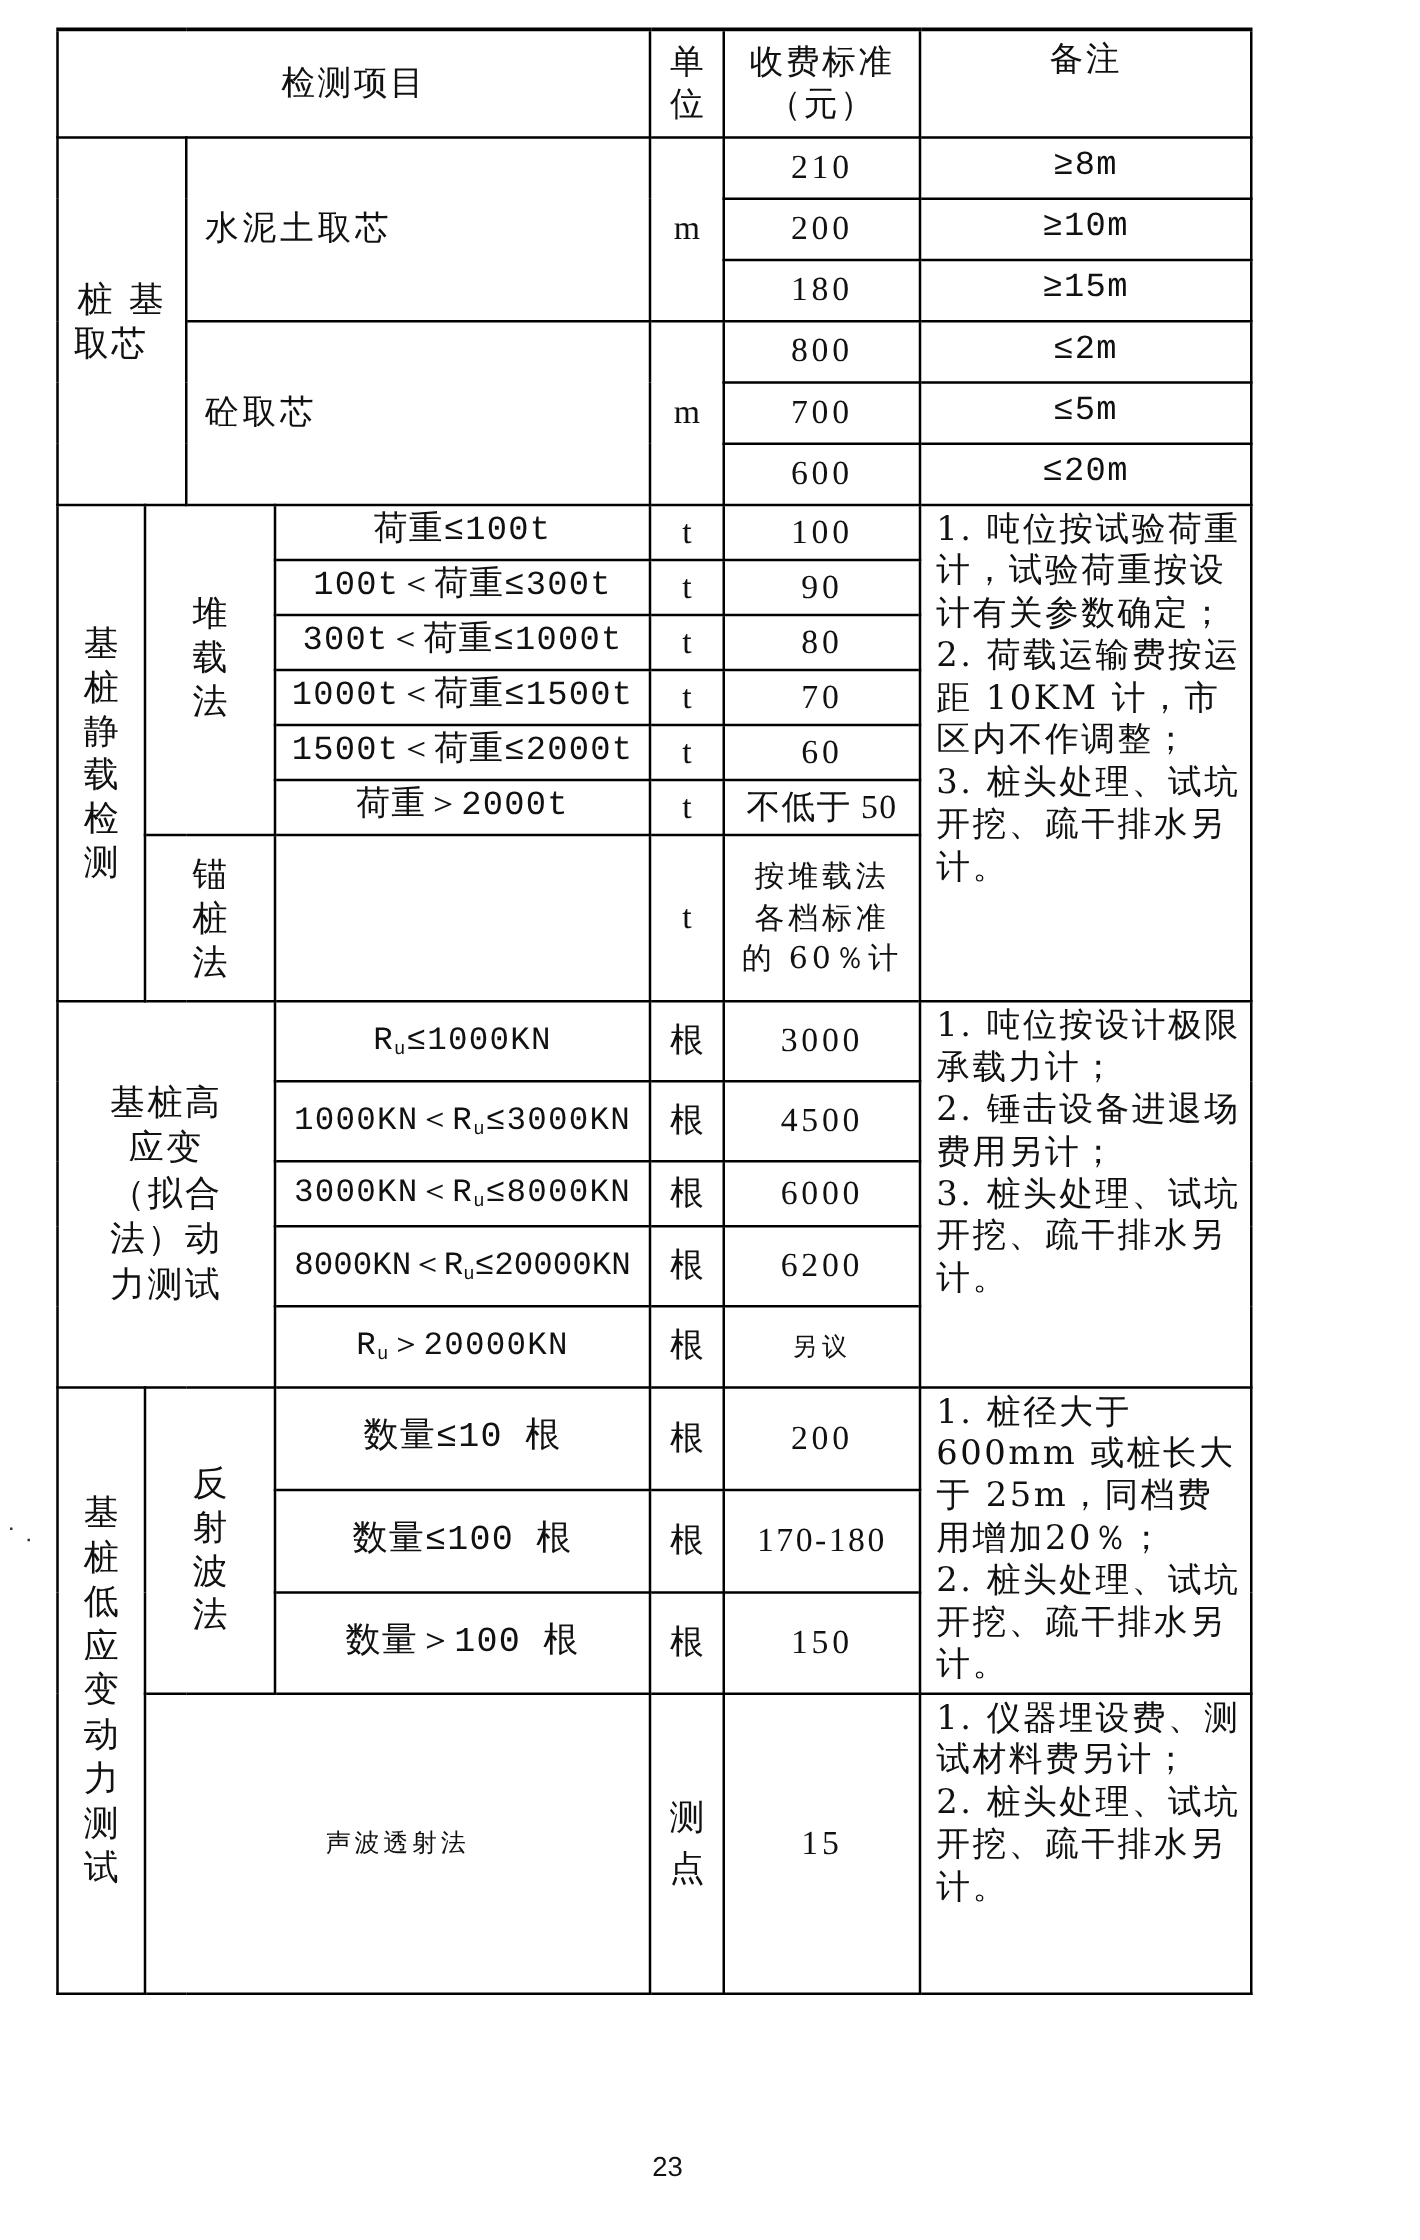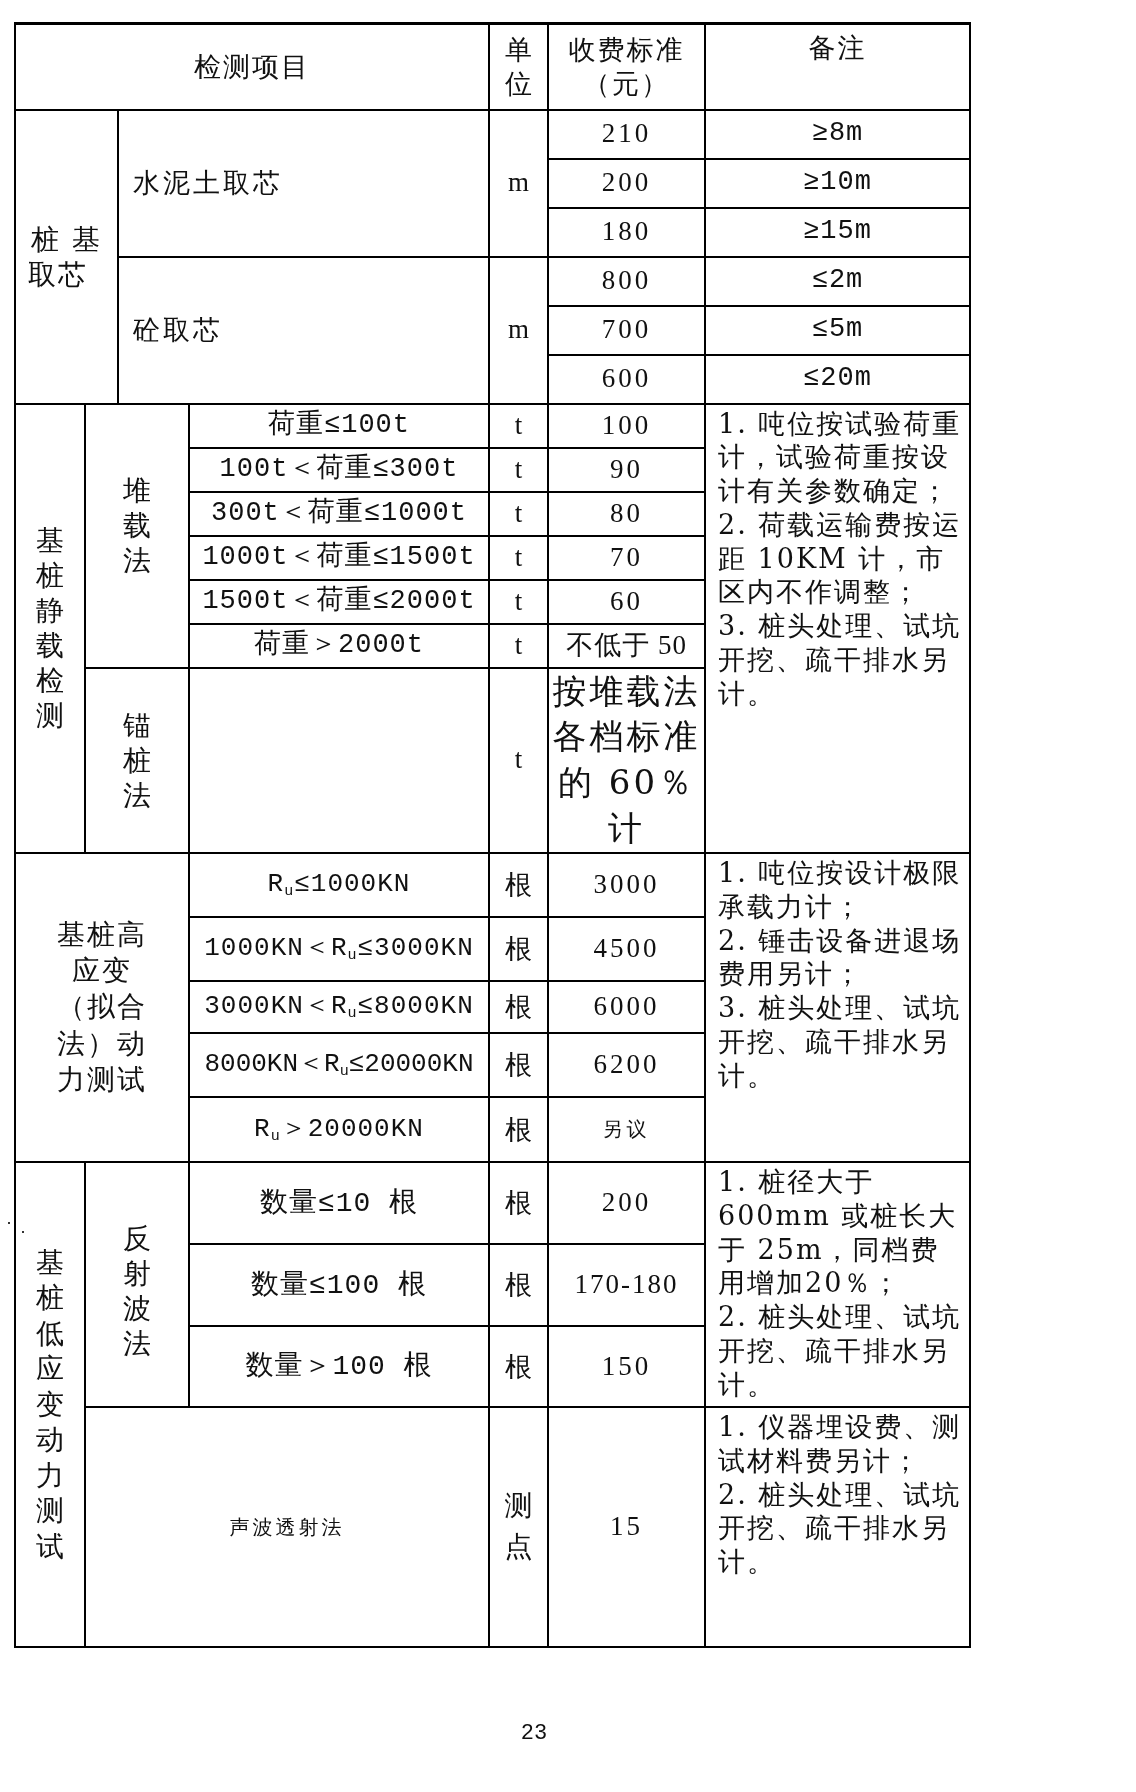--- a/index.html
+++ b/index.html
@@ -1,21 +1,21 @@
 <!DOCTYPE html>
 <html><head>
   <meta charset="utf-8">
   <style>
     html, body { margin: 0; padding: 0; background: #ffffff; }
     body {
       width: 1136px; height: 1792px; position: relative; overflow: hidden;
       font-family: "DejaVu Serif", "Liberation Serif", serif; color: #111;
     }
     .page-table {
-      position: absolute; left: 14px; top: 22px;
+      position: absolute; left: 45px; top: 22px;
       border-collapse: collapse; table-layout: fixed;
     }
     .page-table td {
       border: 2.5px solid #000; padding: 0; text-align: center; vertical-align: middle;
       font-size: 27px; line-height: 1.25; overflow: hidden;
     }
     .page-table tr.outer-top td { border-top-width: 3px; }
     .hdr { font-size: 27px; letter-spacing: 2px; }
     .num { font-family: "Liberation Serif", "DejaVu Serif", serif; font-size: 29px; letter-spacing: 3px; }
     .rng { font-family: Liberation Mono, monospace; font-size: 27px; letter-spacing: 1px; white-space: nowrap; }
@@ -23,21 +23,21 @@
     .name-left { text-align: left !important; padding-left: 14px !important; font-size: 28px; letter-spacing: 3px; }
     .note {
       text-align: left !important; vertical-align: top !important;
       font-size: 19px; line-height: 32px; padding: 2px 6px 0 12px !important;
       letter-spacing: 2px;
     }
     .note div { white-space: normal; }
     .unit { font-family: "Liberation Serif", "DejaVu Serif", serif; font-size: 27px; }
     .page-number {
       position: absolute; top: 1721px; left: 0; width: 1068px; text-align: center;
-      font-family: Liberation Mono, monospace; font-size: 22px;
+      font-family: Liberation Sans, sans-serif; font-size: 22px;
     }
     .stray-mark { position: absolute; left: 8px; top: 1222px; width: 2px; height: 2px; background: #333; }
     .stray-mark2 { position: absolute; left: 22px; top: 1231px; width: 2px; height: 2px; background: #333; }
     .sub { font-size: 15px; vertical-align: -4px; }
   </style>
 </head>
 <body>
 
 <table class="page-table">
   <colgroup>
@@ -147,21 +147,21 @@
     <td class="num" style="letter-spacing:1px;font-size:27px">不低于 50</td>
   </tr>
   <tr style="height:133px">
     <td colspan="2" class="vert" style="font-size:28px">
       <div>锚</div>
       <div>桩</div>
       <div>法</div>
     </td>
     <td></td>
     <td class="unit">t</td>
-    <td style="font-size:34px;letter-spacing:3px;line-height:1.35">
+    <td style="font-size:24px;letter-spacing:3px;line-height:1.35">
       <div>按堆载法</div>
       <div>各档标准</div>
       <div>的 60％计</div>
     </td>
   </tr>
 
   <tr style="height:64px">
     <td colspan="3" rowspan="5" style="font-size:28px;letter-spacing:2px;line-height:1.3">
       <div>基桩高</div>
       <div>应变</div>

